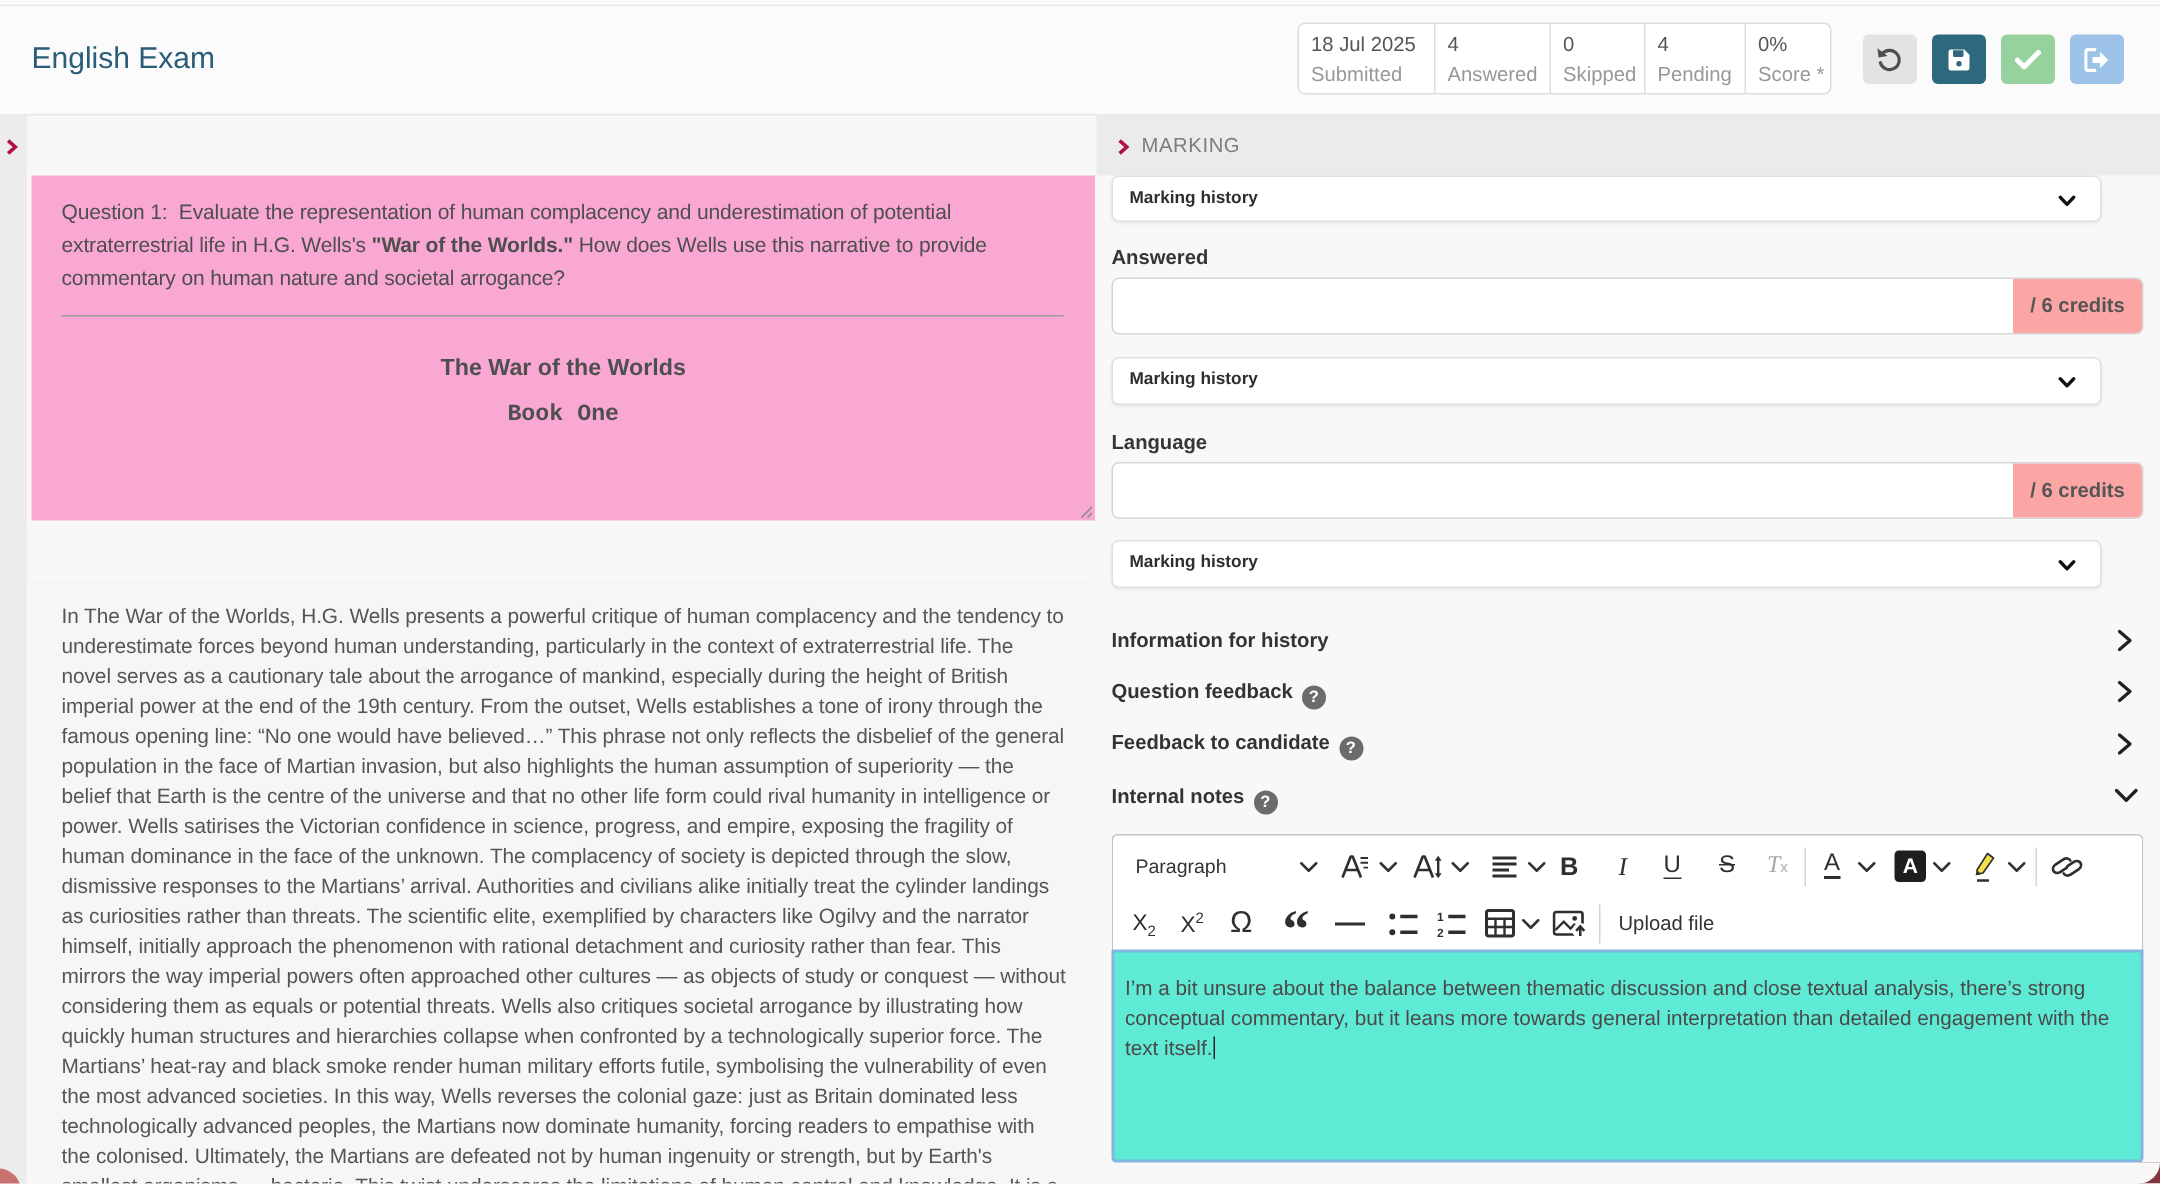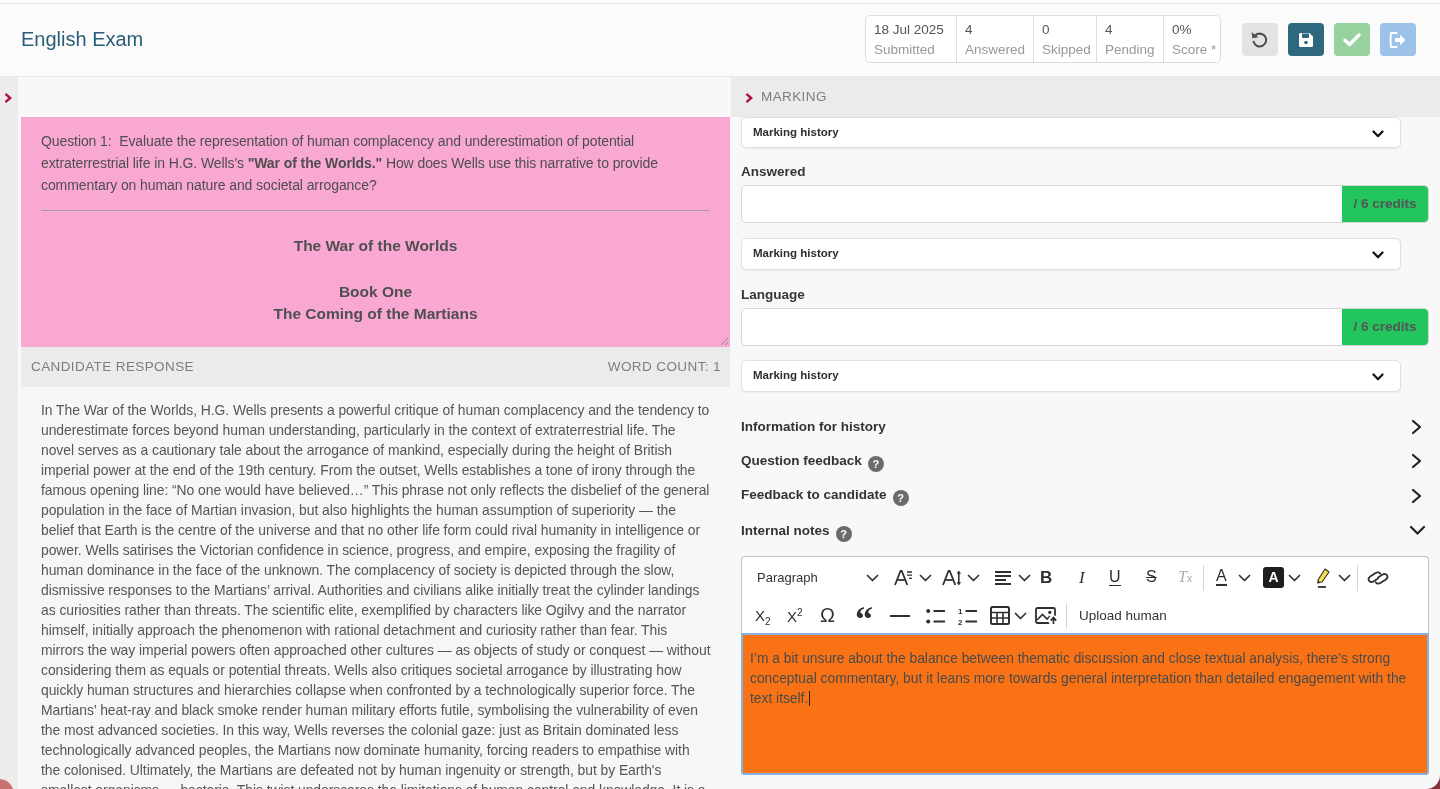--- a/index.html
+++ b/index.html
@@ -36,53 +36,48 @@
 
 #rbody { position:absolute; left:21px; top:387px; width:709px; height:402px; background:#f6f6f6; }
 #rtext { position:absolute; left:20px; top:13px; width:695px; font-size:13.9px; letter-spacing:-0.05px; line-height:20px; color:#565656; }
 
 
 #rightpane { position:absolute; left:731px; top:77px; width:709px; height:712px; background:#f8f8f8; }
 .mbox { position:absolute; left:741px; background:#fff; border:1px solid #e0e0e0; border-radius:5px; width:660px; box-shadow:0 1px 2px rgba(0,0,0,0.06); }
 .mboxlbl { font-size:11.5px; font-weight:bold; color:#2e2e2e; }
 .flabel { position:absolute; left:741px; font-size:13.5px; font-weight:bold; color:#363636; }
 .inputw { position:absolute; left:741px; width:688px; height:38px; background:#fff; border:1px solid #d6d6d6; border-radius:5px; }
-.suffix { position:absolute; right:0; top:0; bottom:0; width:86px; background:#22c55e; border-radius:0 4px 4px 0; font-size:13.5px; font-weight:bold; color:#555; text-align:center; line-height:36px; }
+.suffix { position:absolute; right:0; top:0; bottom:0; width:86px; background:#fca5a5; border-radius:0 4px 4px 0; font-size:13.5px; font-weight:bold; color:#555; text-align:center; line-height:36px; }
 .rowlbl { position:absolute; left:741px; font-size:13.5px; font-weight:bold; color:#333; }
 .qmark { display:inline-block; width:16px; height:16px; border-radius:50%; background:#6b6b6b; color:#fff; font-size:11px; font-weight:bold; text-align:center; line-height:16px; vertical-align:-3px; margin-left:6px; }
 
 
 #toolbar { position:absolute; left:741px; top:556px; width:688px; height:78px; background:#fff; border:1px solid #c4c4c4; border-bottom:none; border-radius:4px 4px 0 0; }
-#notes { position:absolute; left:741px; top:633px; width:688px; height:142px; background:#f97316; border:2px solid #84b4e0; border-radius:0 0 3px 3px; }
+#notes { position:absolute; left:741px; top:633px; width:688px; height:142px; background:#5eead4; border:2px solid #84b4e0; border-radius:0 0 3px 3px; }
 #notestext { position:absolute; left:7px; top:14px; width:670px; font-size:13.8px; line-height:20px; color:#4a4a4a; }
 .ticon { position:absolute; color:#2f2f2f; }
 
 
 #blobL { position:absolute; left:-16px; top:779px; width:30px; height:30px; border-radius:50%; background:#c87372; }
 #cornerR { position:absolute; right:0; top:775px; width:14px; height:14px; background:#82353b; }
 #cornerRmask { position:absolute; right:0; top:775px; width:14px; height:14px; background:#f8f8f8; border-bottom-right-radius:15px; }
 </style>
 </head>
 <body>
 <div id="page">
 
   <div id="leftstrip"></div>
   <div id="gapcol"></div>
 
-  <div class="hdrbar" style="left:21px; top:347px; width:709px;">
-    <span class="hdrtxt" style="margin-left:10px;">CANDIDATE RESPONSE</span>
-    <span class="hdrtxt" style="position:absolute; right:9px; top:0;">WORD COUNT: 1</span>
-  </div>
 
   <div id="qbody">
     <div id="qtext">Question 1:&nbsp; Evaluate the representation of human complacency and underestimation of potential<br>extraterrestrial life in H.G. Wells's <b>"War of the Worlds."</b> How does Wells use this narrative to provide<br>commentary on human nature and societal arrogance?</div>
     <div id="qhr"></div>
     <div class="qcenter" style="top:118px;">The War of the Worlds</div>
-    <div class="qcenter" style="top:164px;">Book One</div>
-    <div class="qcenter" style="top:186px;">The Coming of the Martians</div>
+    <div class="qcenter" style="top:148px;font-family:Liberation Mono, monospace;">Book One</div>
     <svg class="abs" style="left:698px; top:219px;" width="10" height="10">
         <path d="M2 9 L9 2 M6 9 L9 6" stroke="#8a8a8a" stroke-width="1" fill="none"></path>
       </svg>
   </div>
 
   <div id="rbody">
     <div id="rtext">In The War of the Worlds, H.G. Wells presents a powerful critique of human complacency and the tendency to<br>underestimate forces beyond human understanding, particularly in the context of extraterrestrial life. The<br>novel serves as a cautionary tale about the arrogance of mankind, especially during the height of British<br>imperial power at the end of the 19th century. From the outset, Wells establishes a tone of irony through the<br>famous opening line: “No one would have believed…” This phrase not only reflects the disbelief of the general<br>population in the face of Martian invasion, but also highlights the human assumption of superiority — the<br>belief that Earth is the centre of the universe and that no other life form could rival humanity in intelligence or<br>power. Wells satirises the Victorian confidence in science, progress, and empire, exposing the fragility of<br>human dominance in the face of the unknown. The complacency of society is depicted through the slow,<br>dismissive responses to the Martians’ arrival. Authorities and civilians alike initially treat the cylinder landings<br>as curiosities rather than threats. The scientific elite, exemplified by characters like Ogilvy and the narrator<br>himself, initially approach the phenomenon with rational detachment and curiosity rather than fear. This<br>mirrors the way imperial powers often approached other cultures — as objects of study or conquest — without<br>considering them as equals or potential threats. Wells also critiques societal arrogance by illustrating how<br>quickly human structures and hierarchies collapse when confronted by a technologically superior force. The<br>Martians’ heat-ray and black smoke render human military efforts futile, symbolising the vulnerability of even<br>the most advanced societies. In this way, Wells reverses the colonial gaze: just as Britain dominated less<br>technologically advanced peoples, the Martians now dominate humanity, forcing readers to empathise with<br>the colonised. Ultimately, the Martians are defeated not by human ingenuity or strength, but by Earth's<br>smallest organisms — bacteria. This twist underscores the limitations of human control and knowledge. It is a</div>
   </div>
 
   <div id="rightpane"></div>
@@ -234,21 +229,21 @@
     <svg class="abs" style="left:293px; top:48px;" width="24" height="22">
         <rect x="1" y="3" width="19" height="15" rx="1.5" fill="none" stroke="#2f2f2f" stroke-width="1.8"></rect>
         <path d="M2 15 L7.5 9.5 L12 14 L14.5 11.5 L19 15.5" stroke="#2f2f2f" stroke-width="1.6" fill="none"></path>
         <circle cx="14.8" cy="7.3" r="1.6" fill="#2f2f2f"></circle>
         <g>
           <circle cx="18.5" cy="15.5" r="5.2" fill="#fff"></circle>
           <path d="M18.5 19 L18.5 13 M15.8 15.6 L18.5 12.6 L21.2 15.6" stroke="#2f2f2f" stroke-width="1.7" fill="none"></path>
         </g>
       </svg>
     <div class="abs" style="left:324px; top:46px; width:1px; height:26px; background:#d4d4d4;"></div>
-    <span class="ticon" style="left:337px; top:51px; font-size:13.5px; color:#333;">Upload human</span>
+    <span class="ticon" style="left:337px; top:51px; font-size:13.5px; color:#333;">Upload file</span>
   </div>
   <div id="notes">
     <div id="notestext">I’m a bit unsure about the balance between thematic discussion and close textual analysis, there’s strong<br>conceptual commentary, but it leans more towards general interpretation than detailed engagement with the<br>text itself.<span style="border-left:1.5px solid #222; margin-left:1px;">&nbsp;</span></div>
   </div>
 
   <svg class="redchev" style="left:4px; top:92px;" width="8" height="12">
       <path d="M1.4 1.8 L6.2 6 L1.4 10.2" stroke="#b0104a" stroke-width="2.4" fill="none" stroke-linejoin="miter"></path>
     </svg>
   <svg class="redchev" style="left:745px; top:92px;" width="8" height="12">
       <path d="M1.4 1.8 L6.2 6 L1.4 10.2" stroke="#b0104a" stroke-width="2.4" fill="none" stroke-linejoin="miter"></path>

